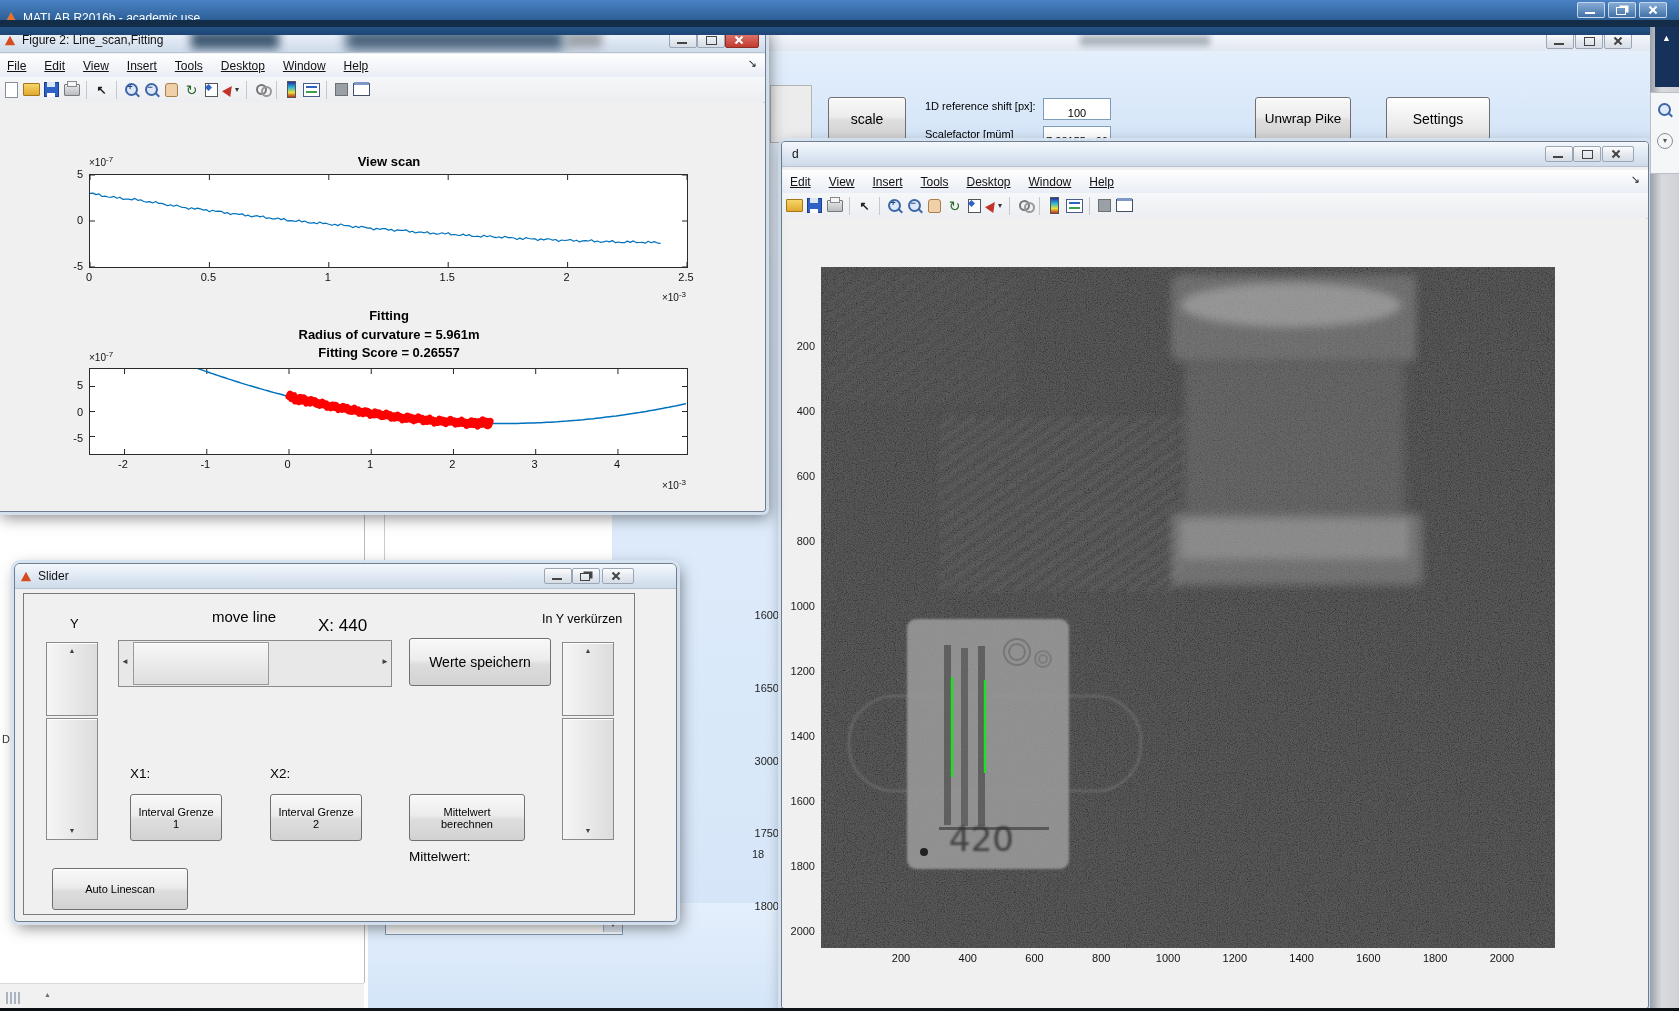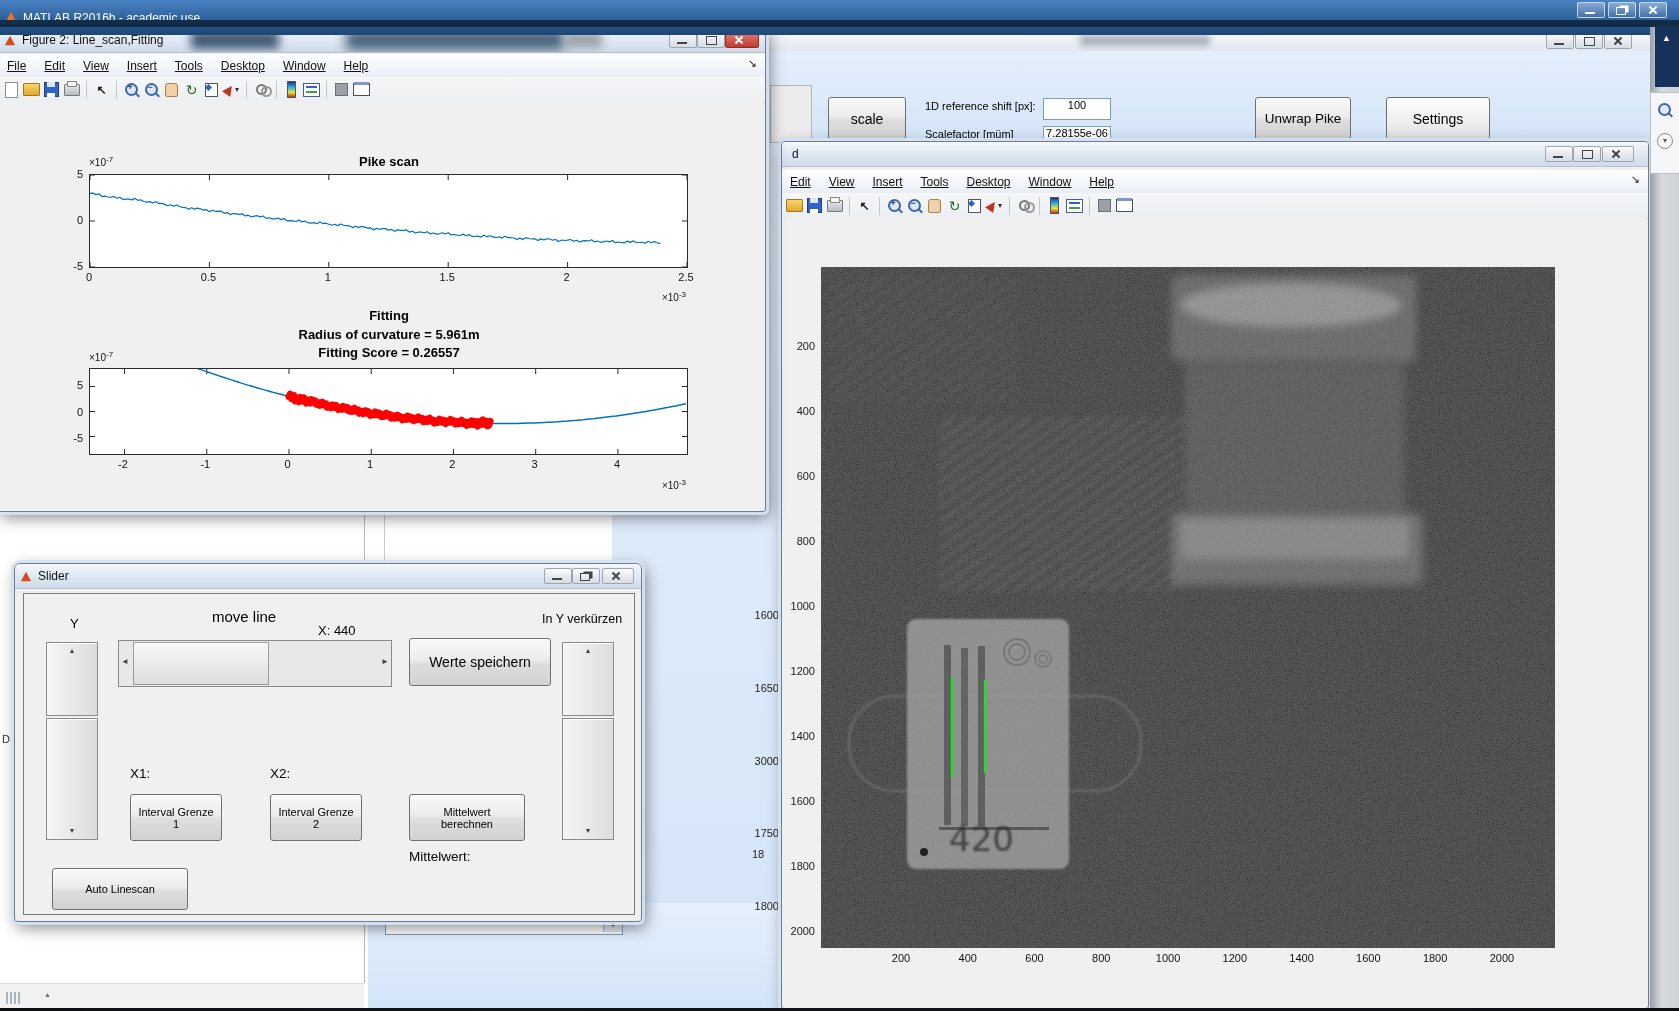--- a/index.html
+++ b/index.html
@@ -60,21 +60,21 @@
   .axesbox{position:absolute;background:#fff;border:1px solid #2b2b2b;}
   .axesbox svg{position:absolute;left:0;top:0;}
   .ptitle{position:absolute;font-weight:bold;font-size:13px;color:#000;text-align:center;}
   .ticky{position:absolute;display:flex;flex-direction:column;justify-content:space-between;text-align:right;font-size:11px;color:#111;}
   .tickx{position:absolute;display:flex;justify-content:space-between;font-size:11px;color:#111;}
   .tickx .t{width:40px;text-align:center;}
   .expl{position:absolute;font-size:10px;color:#111;}
   .expl sup{font-size:8px;}
   
   .btn7{position:absolute;border:1px solid #707070;border-radius:3px;background:linear-gradient(#f9f9f9,#ececec 45%,#dddddd 55%,#d2d2d2);box-shadow:inset 0 1px 0 #fff;display:flex;align-items:center;justify-content:center;color:#000;cursor:default;}
-  .field{position:absolute;background:#fff;border:1px solid #7f9db9;display:flex;align-items:flex-start;justify-content:center;font-size:11px;color:#000;}
+  .field{position:absolute;background:#fff;border:1px solid #7f9db9;display:flex;align-items:flex-end;justify-content:center;font-size:11px;color:#000;}
   .lbl{position:absolute;color:#000;}
   .scrollv{position:absolute;border:1px solid #8a8a8a;background:linear-gradient(90deg,#f6f6f6,#dcdcdc);box-shadow:inset 0 1px 0 #fff;}
   .scrollh{position:absolute;border:1px solid #8a8a8a;background:#ececec;}
   .arr{position:absolute;font-size:7px;color:#404040;left:0;right:0;text-align:center;}
   
   .bluepanel{background:linear-gradient(#e4effc,#d4e5f8);}
   .striplabel .t{height:12px;line-height:12px;text-align:right;font-size:11px;color:#222;}
   .grip i{display:inline-block;width:2px;height:12px;background:#aab4c0;margin-right:2px;}
   .imgticky .t{height:12px;line-height:12px;font-size:11px;color:#1a1a1a;text-align:right;}
 </style>
@@ -389,21 +389,21 @@
       <div class="tb-sep"></div>
       <div class="tbi">
           <span class="i-docksq"></span>
         </div>
       <div class="tbi">
           <span class="i-dockwin"></span>
         </div>
     </div>
     <div class="abs" style="left:0;top:74px;width:764px;height:408px;background:#f0f0f0;"></div>
 
-    <div class="ptitle" style="left:240px;top:126px;width:300px;">Pike scan</div>
+    <div class="ptitle" style="left:240px;top:126px;width:300px;">View scan</div>
     <span class="expl" style="left:90px;top:127px;"><span>×10</span><sup>-7</sup></span>
     <div class="axesbox" style="left:90px;top:146px;width:597px;height:92px;">
       <svg id="ls-svg" width="597" height="92" viewBox="0 0 597 92">
           <line x1="0" y1="0" x2="0" y2="5" stroke="#262626" stroke-width="1"></line>
           <line x1="0" y1="87" x2="0" y2="92" stroke="#262626" stroke-width="1"></line>
           <line x1="119.4" y1="0" x2="119.4" y2="5" stroke="#262626" stroke-width="1"></line>
           <line x1="119.4" y1="87" x2="119.4" y2="92" stroke="#262626" stroke-width="1"></line>
           <line x1="238.8" y1="0" x2="238.8" y2="5" stroke="#262626" stroke-width="1"></line>
           <line x1="238.8" y1="87" x2="238.8" y2="92" stroke="#262626" stroke-width="1"></line>
           <line x1="358.2" y1="0" x2="358.2" y2="5" stroke="#262626" stroke-width="1"></line>
@@ -480,32 +480,32 @@
         <span class="t">-1</span>
         <span class="t">0</span>
         <span class="t">1</span>
         <span class="t">2</span>
         <span class="t">3</span>
         <span class="t">4</span>
       </div>
     <span class="expl" style="left:640px;top:450px;width:47px;text-align:right;"><span>×10</span><sup>-3</sup></span>
   </div>
 
-  <div class="abs win" style="left:14px;top:563px;width:626px;height:357px;border-radius:6px 6px 4px 4px;">
+  <div class="abs win" style="left:14px;top:563px;width:626px;height:357px;border-radius:6px 6px 4px 4px;padding-left:35px;">
     <div class="titlebar" style="border-radius:5px 5px 0 0;">
       <span class="matlab-logo" style="border-bottom-color:#d84b1e;transform:scale(.85);"></span>
       <span>Slider</span>
       <div class="winbtn dlg g-min" style="position:absolute;left:526px;top:4px;"></div>
       <div class="winbtn dlg g-rest" style="position:absolute;left:554px;top:4px;"></div>
       <div class="winbtn dlg g-x" style="position:absolute;left:584px;top:4px;width:30px;"></div>
     </div>
     <div class="abs" style="left:8px;top:29px;width:610px;height:320px;background:#f0f0f0;border:1px solid #7a7a7a;">
       <span class="lbl" style="left:46px;top:22px;font-size:13px;">Y</span>
       <span class="lbl" style="left:188px;top:14px;font-size:15px;">move line</span>
-      <span class="lbl" style="left:294px;top:29px;font-size:13px;">X: 440</span>
+      <span class="lbl" style="left:294px;top:22px;font-size:17px;">X: 440</span>
       <span class="lbl" style="left:518px;top:18px;font-size:12.5px;">In Y verkürzen</span>
 
       <div class="scrollv" style="left:22px;top:48px;width:50px;height:72px;">
         <span class="arr" style="top:4px;">▲</span>
       </div>
       <div class="scrollv" style="left:22px;top:124px;width:50px;height:120px;">
         <span class="arr" style="bottom:5px;">▼</span>
       </div>
 
       <div class="scrollh" style="left:94px;top:46px;width:272px;height:45px;background:#e8e8e8;">

